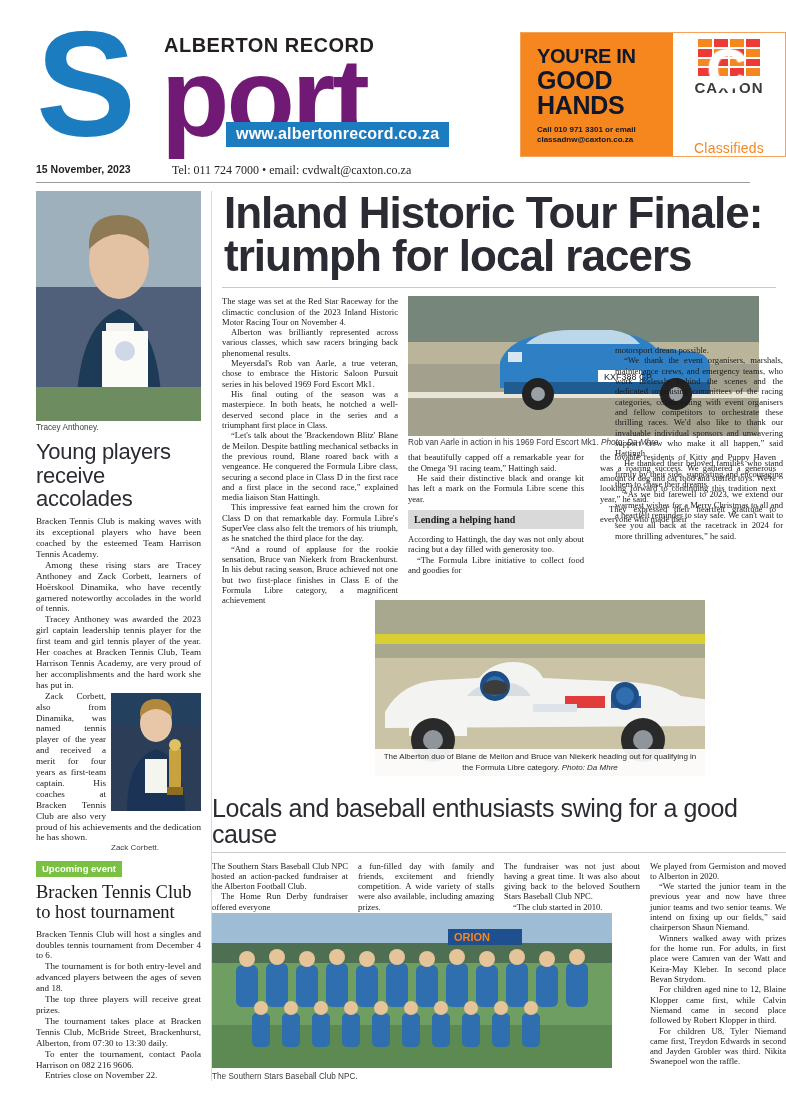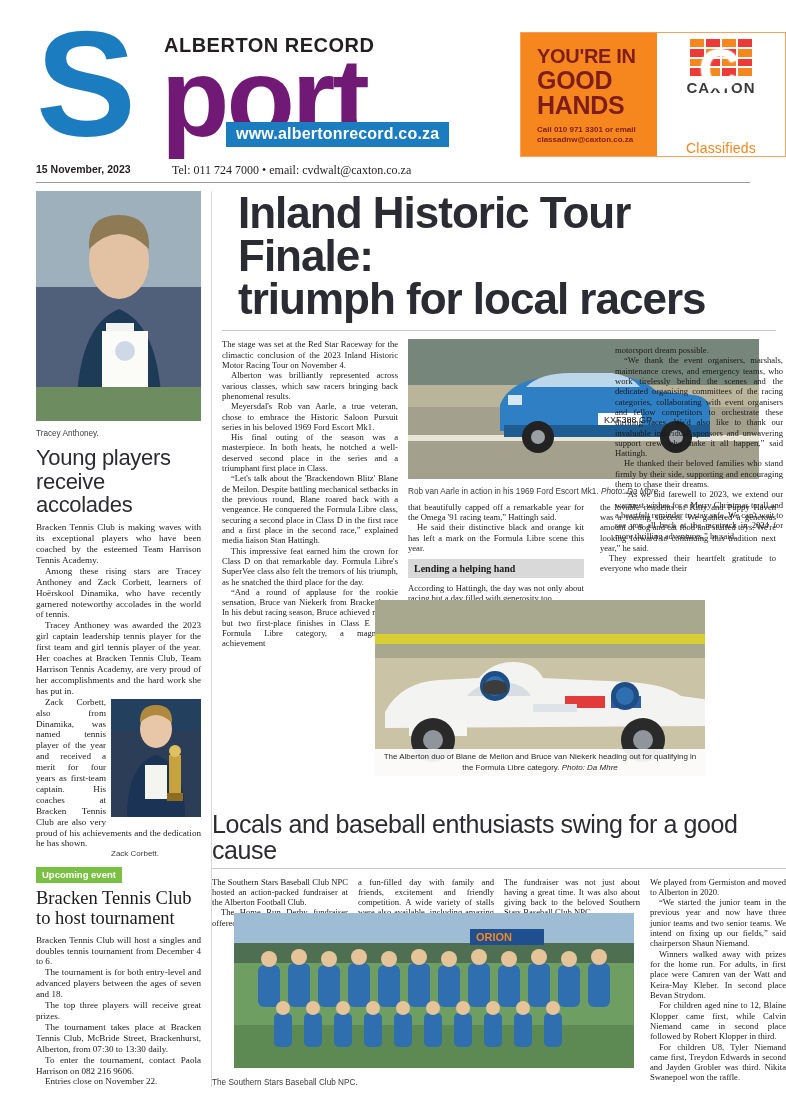--- a/index.html
+++ b/index.html
@@ -47,21 +47,21 @@
   .mast-date { position:absolute; left:0; top:0;
     font-family:"Liberation Sans", sans-serif; font-weight:bold; font-size:10.5px;
     color:#231f20; }
   .mast-contact { position:absolute; left:136px; top:0; font-size:12px; color:#231f20; }
 
   .ad-box {
     position:absolute; left:484px; top:32px; width:266px; height:125px;
     border:1px solid #f4a25c; display:flex; background:#fff;
   }
   .ad-left {
-    width:136px; background:#f6871f; color:#7f1d1d; padding:14px 0 0 16px;
+    width:152px; background:#f6871f; color:#0f172a; padding:14px 0 0 16px;
   }
   .ad-l1, .ad-l2, .ad-l3 {
     font-family:"Liberation Sans", sans-serif; font-weight:bold;
     line-height:0.98; letter-spacing:-0.3px;
   }
   .ad-l1 { font-size:20px; }
   .ad-l2 { font-size:25px; margin-top:1px; }
   .ad-l3 { font-size:25px; margin-top:1px; }
   .ad-call { font-family:"Liberation Sans", sans-serif; font-size:8px;
     font-weight:bold; line-height:1.25; margin-top:7px; }
@@ -85,21 +85,21 @@
   .mast-rule { border-top:1px solid #9b9b9b; margin:12px 0 0 0; }
 
   
   .body-area { display:flex; gap:0; padding-top:8px; }
   .col-left { width:176px; padding-right:10px; border-right:1px solid #d8d8d8; }
   .col-main { width:564px; padding-left:10px; }
 
   
   .photo { position:relative; overflow:hidden; background:#cfd3d6; }
   .cap { font-family:"Liberation Sans", sans-serif; font-size:8.2px;
-    color:#3d3d3d; line-height:1.25; padding-top:8px; }
+    color:#3d3d3d; line-height:1.25; padding-top:2px; }
   .cap i { font-style:italic; }
 
   
   .ph-tracey { width:165px; height:230px; }
   .left-head {
     font-family:"Liberation Sans Narrow","Liberation Sans", sans-serif;
     font-weight:normal; font-size:22px; line-height:1.06;
     color:#2b2b33; margin:7px 0 6px 0; letter-spacing:-0.3px;
   }
   .bodytext { font-size:9.1px; line-height:1.2; text-align:justify; color:#1a1a1a; }
@@ -116,21 +116,21 @@
   }
   .serif-head {
     font-family:"Liberation Serif", serif; font-size:18.5px; line-height:1.1;
     color:#1a1a1a; margin:0 0 6px 0;
   }
 
   
   .main-head {
     font-family:"Liberation Sans Narrow","Liberation Sans", sans-serif;
     font-weight:bold; font-size:44px; line-height:0.98;
-    color:#2b2b33; letter-spacing:-1px; margin:0 0 10px 16px;
+    color:#2b2b33; letter-spacing:-1px; margin:0 0 10px 2px;
   }
   .mh-rule { border-bottom:1px solid #c9c9c9; margin-bottom:8px; }
   .three-col { display:flex; gap:10px; }
   .mcol { width:179px; }
   .mcol .bodytext { font-size:8.6px; line-height:1.2; }
 
   .ph-escort { width:351px; height:140px; }
   .subhead {
     background:#d9d9d9; font-family:"Liberation Serif", serif;
     font-weight:bold; font-size:10px; padding:4px 6px; margin:6px 0 5px 0;
@@ -375,21 +375,21 @@
       <div class="mcol" style="position:absolute; left:615px; top:345px; width:168px;">
         <div class="bodytext">
           <p class="first">motorsport dream possible.</p>
           <p>“We thank the event organisers, marshals, maintenance crews, and emergency teams, who work tirelessly behind the scenes and the dedicated organising committees of the racing categories, collaborating with event organisers and fellow competitors to orchestrate these thrilling races. We'd also like to thank our invaluable individual sponsors and unwavering support crew who make it all happen,” said Hattingh.</p>
           <p>He thanked their beloved families who stand firmly by their side, supporting and encouraging them to chase their dreams.</p>
           <p>“As we bid farewell to 2023, we extend our warmest wishes for a Merry Christmas to all and a heartfelt reminder to stay safe. We can't wait to see you all back at the racetrack in 2024 for more thrilling adventures,” he said.</p>
         </div>
       </div>
 
       <div style="position:absolute; left:212px; top:795px; width:574px;">
-        <div class="bottom-head" style="margin-top:16px">Locals and baseball enthusiasts swing for a good cause</div>
+        <div class="bottom-head" style="margin-top:0">Locals and baseball enthusiasts swing for a good cause</div>
         <div class="mh-rule"></div>
 
         <div style="display:flex; gap:10px;">
           <div class="mcol" style="width:136px">
             <div class="bodytext">
               <p class="first">The Southern Stars Baseball Club NPC hosted an action-packed fundraiser at the Alberton Football Club.</p>
               <p>The Home Run Derby fundraiser offered everyone</p>
             </div>
           </div>
           <div class="mcol" style="width:136px">
@@ -407,21 +407,21 @@
             <div class="bodytext">
               <p class="first">We played from Germiston and moved to Alberton in 2020.</p>
               <p>“We started the junior team in the previous year and now have three junior teams and two senior teams. We intend on fixing up our fields,” said chairperson Shaun Niemand.</p>
               <p>Winners walked away with prizes for the home run. For adults, in first place were Camren van der Watt and Keira-May Kleber. In second place Bevan Strydom.</p>
               <p>For children aged nine to 12, Blaine Klopper came first, while Calvin Niemand came in second place followed by Robert Klopper in third.</p>
               <p>For children U8, Tyler Niemand came first, Treydon Edwards in second and Jayden Grobler was third. Nikita Swanepoel won the raffle.</p>
             </div>
           </div>
         </div>
 
-        <div class="photo ph-team grad-field" style="position:absolute; left:0; top:118px; width:400px; height:155px;margin-left:22px;">
+        <div class="photo ph-team grad-field" style="position:absolute; left:0; top:118px; width:400px; height:155px;">
           <svg width="400" height="155" viewBox="0 0 400 155">
             <rect width="400" height="155" fill="#6f9e63"></rect>
             <rect x="0" y="0" width="400" height="44" fill="#9ebdd4"></rect>
             <rect x="0" y="30" width="400" height="20" fill="#4f6f52"></rect>
             <rect x="0" y="112" width="400" height="43" fill="#5d8a52"></rect>
             <g fill="#2f6fb0">
               <rect x="24" y="52" width="22" height="42" rx="6"></rect>
                 <rect x="54" y="50" width="22" height="44" rx="6"></rect>
               <rect x="84" y="52" width="22" height="42" rx="6"></rect>
                 <rect x="114" y="50" width="22" height="44" rx="6"></rect>

